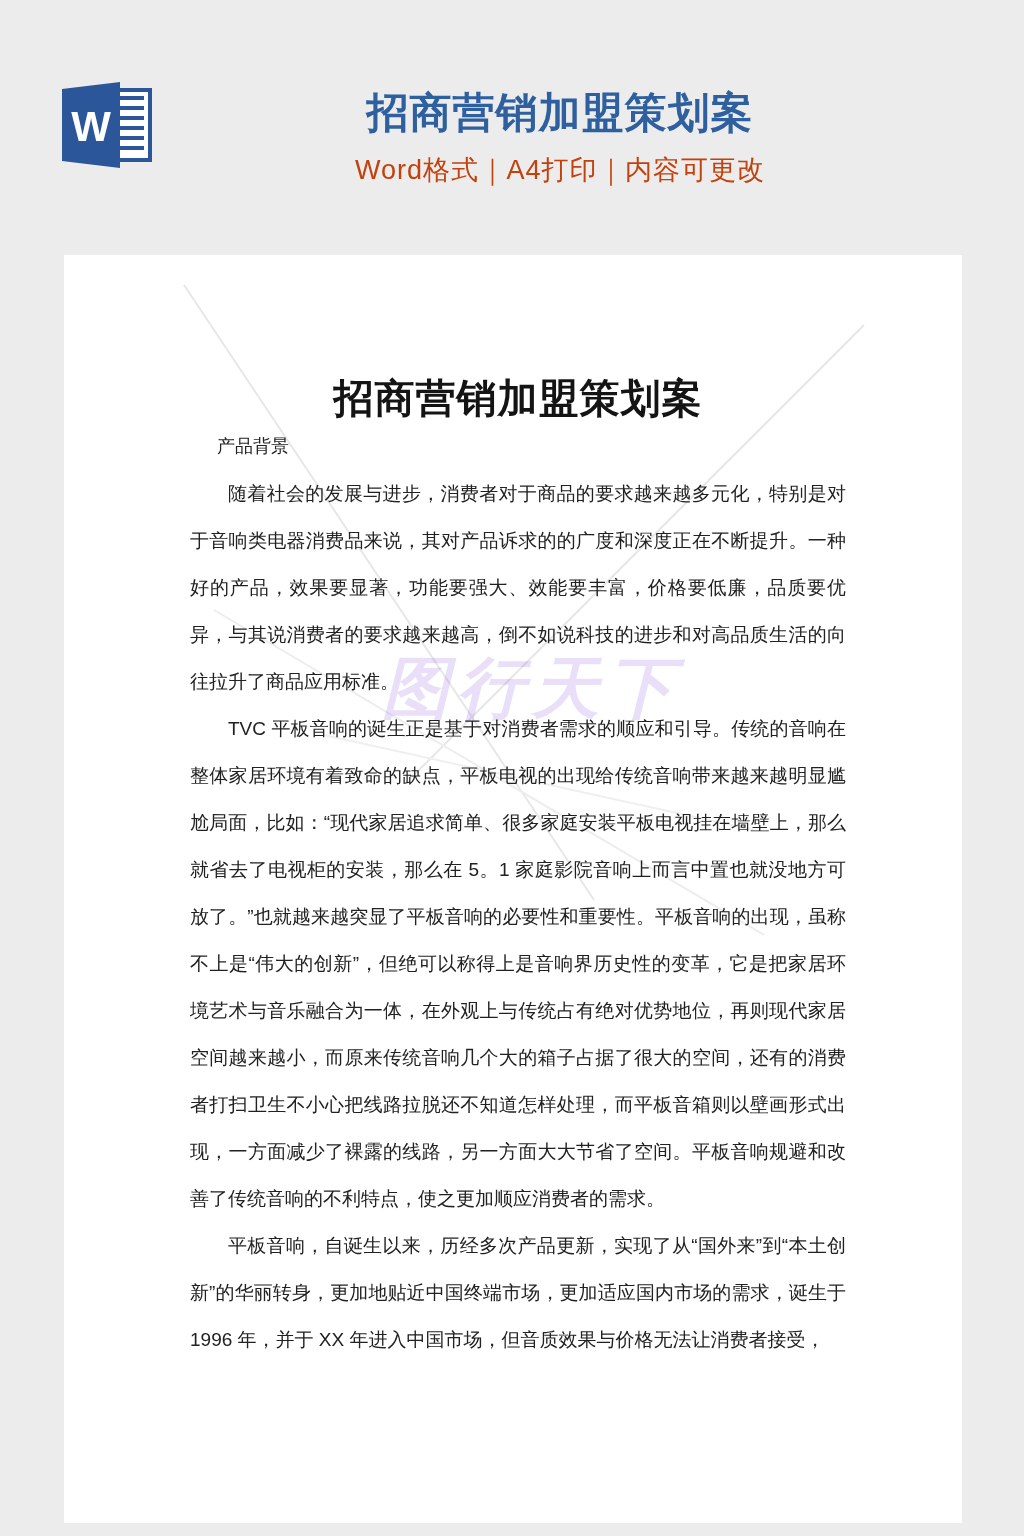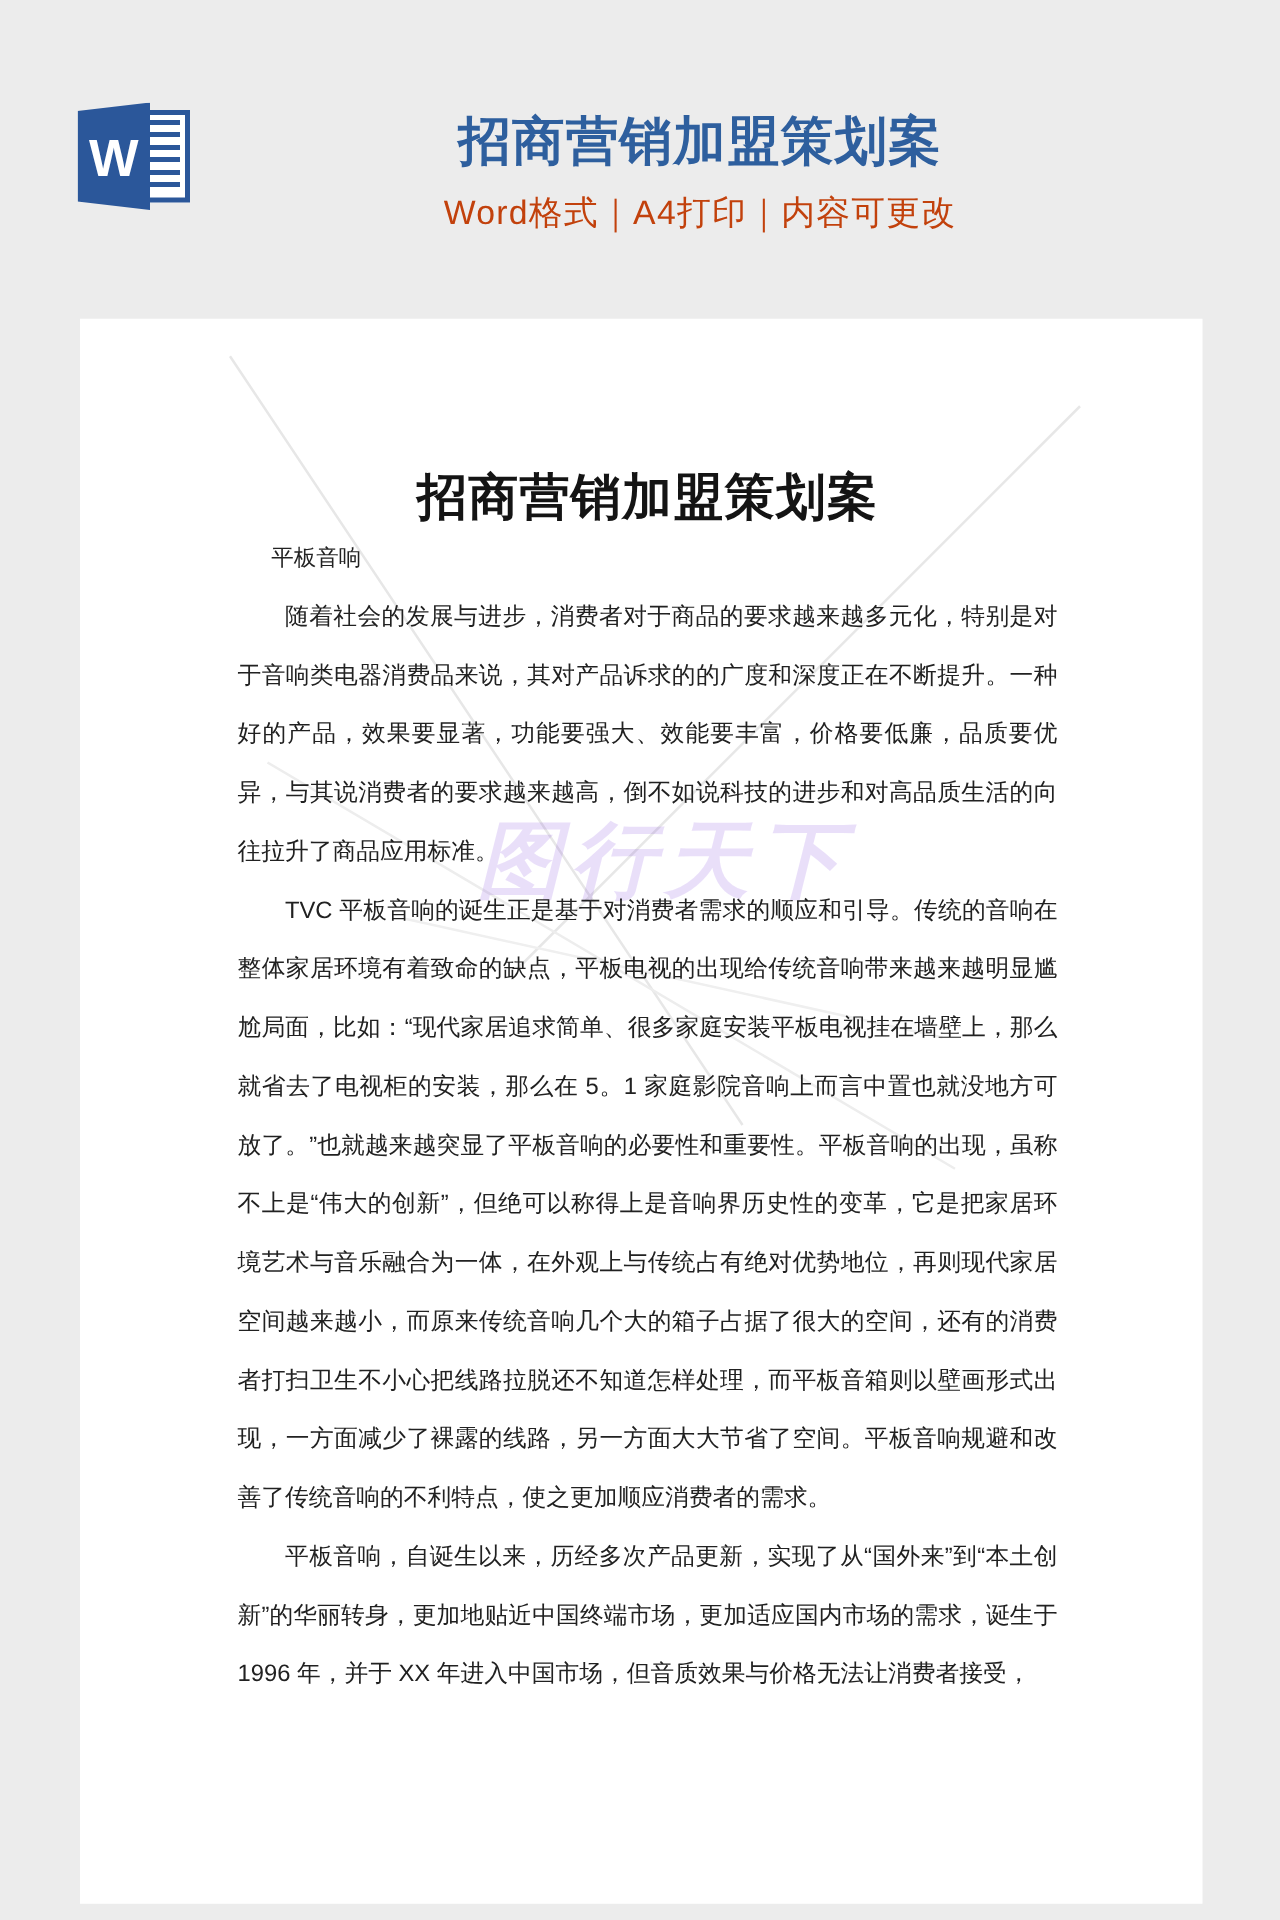--- a/index.html
+++ b/index.html
@@ -100,18 +100,18 @@
   <svg class="wm-lines" width="898" height="1268" viewBox="0 0 898 1268">
     <line x1="120" y1="30" x2="530" y2="645" stroke="#e7e7e7" stroke-width="2"></line>
     <line x1="800" y1="70" x2="350" y2="520" stroke="#e7e7e7" stroke-width="2"></line>
     <line x1="150" y1="355" x2="700" y2="680" stroke="#ededed" stroke-width="2"></line>
     <line x1="260" y1="480" x2="690" y2="575" stroke="#efefef" stroke-width="2"></line>
   </svg>
   <div class="wm-text">图行天下</div>
 
   <div class="doc-content">
     <h1 class="doc-title">招商营销加盟策划案</h1>
-    <p class="doc-line">平板音响</p>
+    <p class="doc-line">产品背景</p>
     <p class="doc-para">随着社会的发展与进步，消费者对于商品的要求越来越多元化，特别是对于音响类电器消费品来说，其对产品诉求的的广度和深度正在不断提升。一种好的产品，效果要显著，功能要强大、效能要丰富，价格要低廉，品质要优异，与其说消费者的要求越来越高，倒不如说科技的进步和对高品质生活的向往拉升了商品应用标准。</p>
     <p class="doc-para">TVC 平板音响的诞生正是基于对消费者需求的顺应和引导。传统的音响在整体家居环境有着致命的缺点，平板电视的出现给传统音响带来越来越明显尴尬局面，比如：“现代家居追求简单、很多家庭安装平板电视挂在墙壁上，那么就省去了电视柜的安装，那么在 5。1 家庭影院音响上而言中置也就没地方可放了。”也就越来越突显了平板音响的必要性和重要性。平板音响的出现，虽称不上是“伟大的创新”，但绝可以称得上是音响界历史性的变革，它是把家居环境艺术与音乐融合为一体，在外观上与传统占有绝对优势地位，再则现代家居空间越来越小，而原来传统音响几个大的箱子占据了很大的空间，还有的消费者打扫卫生不小心把线路拉脱还不知道怎样处理，而平板音箱则以壁画形式出现，一方面减少了裸露的线路，另一方面大大节省了空间。平板音响规避和改善了传统音响的不利特点，使之更加顺应消费者的需求。</p>
     <p class="doc-para">平板音响，自诞生以来，历经多次产品更新，实现了从“国外来”到“本土创新”的华丽转身，更加地贴近中国终端市场，更加适应国内市场的需求，诞生于 1996 年，并于 XX 年进入中国市场，但音质效果与价格无法让消费者接受，</p>
   </div>
 </main>
 
 </body></html>

